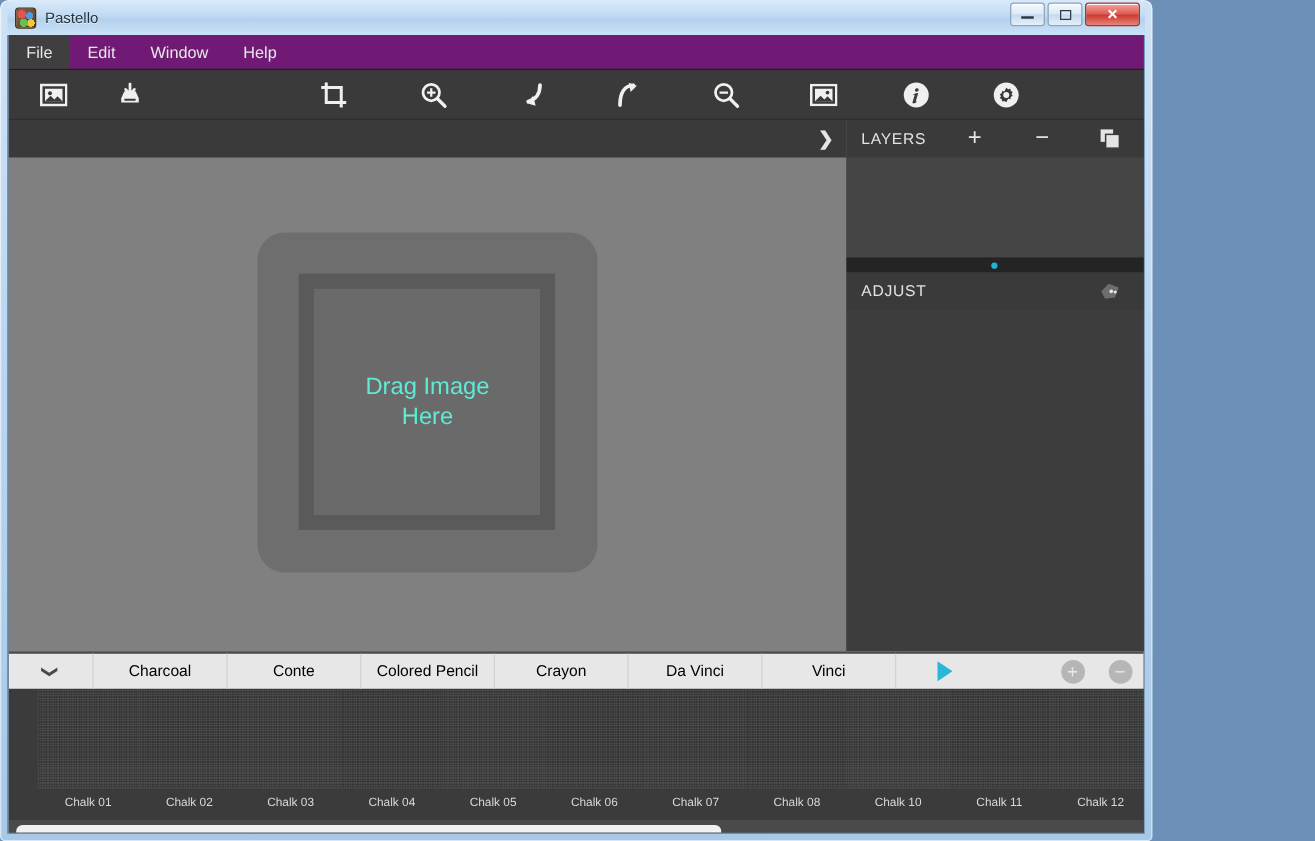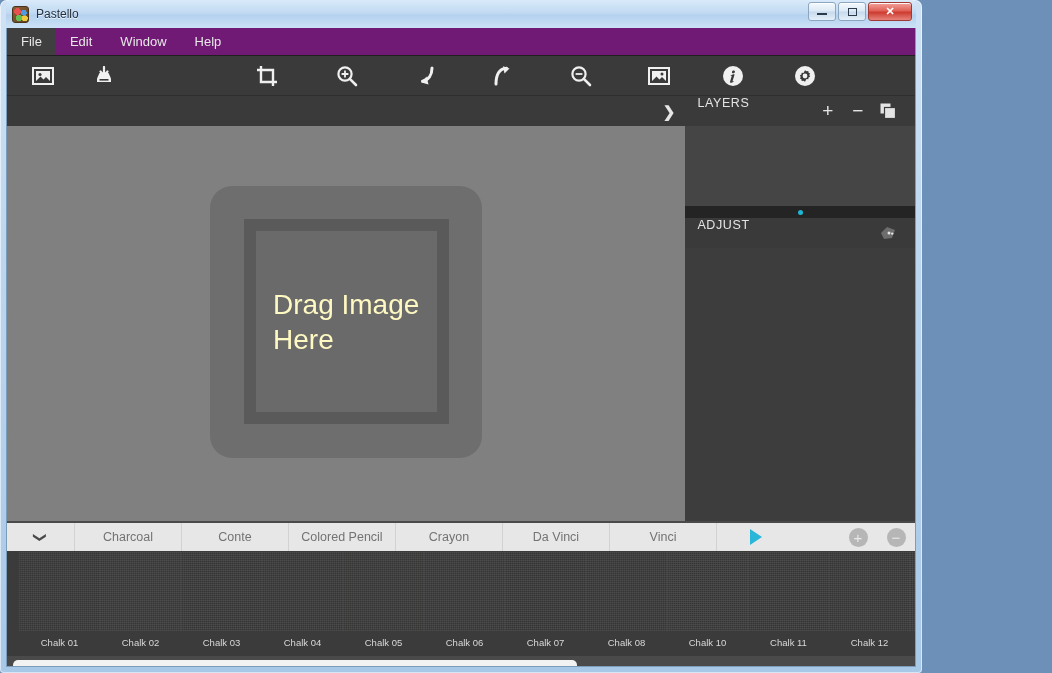--- a/index.html
+++ b/index.html
@@ -114,29 +114,29 @@
     display: flex; align-items: center; justify-content: center;
     margin-top: 26px;
   }
   .dropzone-frame {
     width: 205px; height: 205px;
     border: 12px solid #5a5a5a;
     background: #6a6a6a;
     display: flex; align-items: center; justify-content: center;
   }
   .dropzone-text {
-    font-size: 28px; color: #fef9c3; line-height: 1.25;
+    font-size: 19px; color: #5eead4; text-align: center; line-height: 1.25;
   }
 
   
   .side { width: 266px; background: #3d3d3d; display: flex; flex-direction: column; }
   .panel-head {
     height: 30px; background: #3a3a3a;
-    display: flex; align-items: flex-start; padding: 0 12px;
-    font-size: 12.5px; color: #e4e4e4; letter-spacing: .6px;
+    display: flex; align-items: center; padding: 0 12px;
+    font-size: 12.5px; color: #e4e4e4; letter-spacing: .6px; gap: 24px;
   }
   .panel-head .ph-title { flex: 1; }
   .panel-head .ph-btn {
     width: 30px; height: 30px; display: flex; align-items: center; justify-content: center;
     color: #e4e4e4;
   }
   .layers-body { height: 80px; background: #454545; }
   .splitter {
     height: 12px; background: #242424;
     display: flex; align-items: center; justify-content: center;
@@ -152,21 +152,21 @@
     position: relative;
   }
   .tab-expander {
     width: 68px; display: flex; align-items: center; justify-content: center;
     border-right: 1px solid #d2d2d2;
   }
   .tab-expander .chev { color: #4a4a4a; font-size: 13px; }
   .tab {
     flex: 0 0 107px;
     display: flex; align-items: center; justify-content: center;
-    font-size: 12.5px; color: #737373;
+    font-size: 12.5px; color: #000000;
     border-right: 1px solid #d2d2d2;
   }
   .tab.active { background: #b5dde4; color: #ffffff; }
   .tab-play {
     width: 78px; display: flex; align-items: center; justify-content: center;
   }
   .tab-play .tri {
     width: 0; height: 0;
     border-left: 12px solid #29b6d8;
     border-top: 8px solid transparent;
@@ -180,21 +180,21 @@
     width: 19px; height: 19px; border-radius: 50%;
     background: #b6b6b6; color: #e9e9e9;
     display: flex; align-items: center; justify-content: center;
     font-size: 15px; line-height: 1;
   }
 
   
   .thumbstrip {
     height: 105px; background: #3b3b3b;
     display: flex; align-items: flex-start;
-    padding-left: 12px; overflow: hidden;
+    padding-left: 23px; overflow: hidden;
   }
   .thumb { width: 81px; flex: 0 0 81px; }
   .thumb-img {
     width: 81px; height: 79px; margin-top: 1px;
     position: relative; overflow: hidden;
   }
   .thumb-label {
     text-align: center; font-size: 9.5px; color: #d8d8d8;
     margin-top: 6px; white-space: nowrap;
   }

